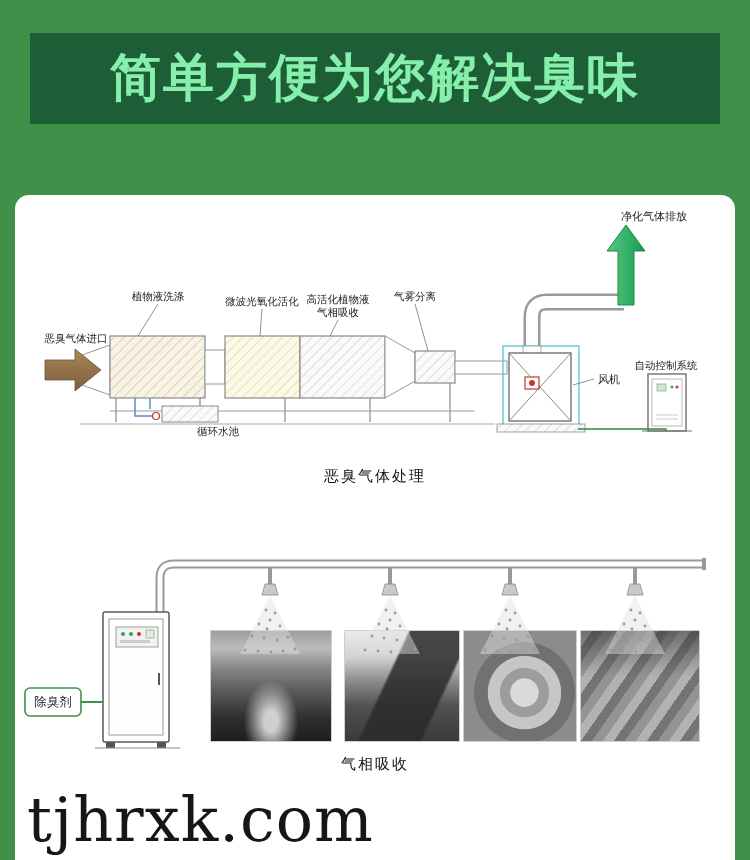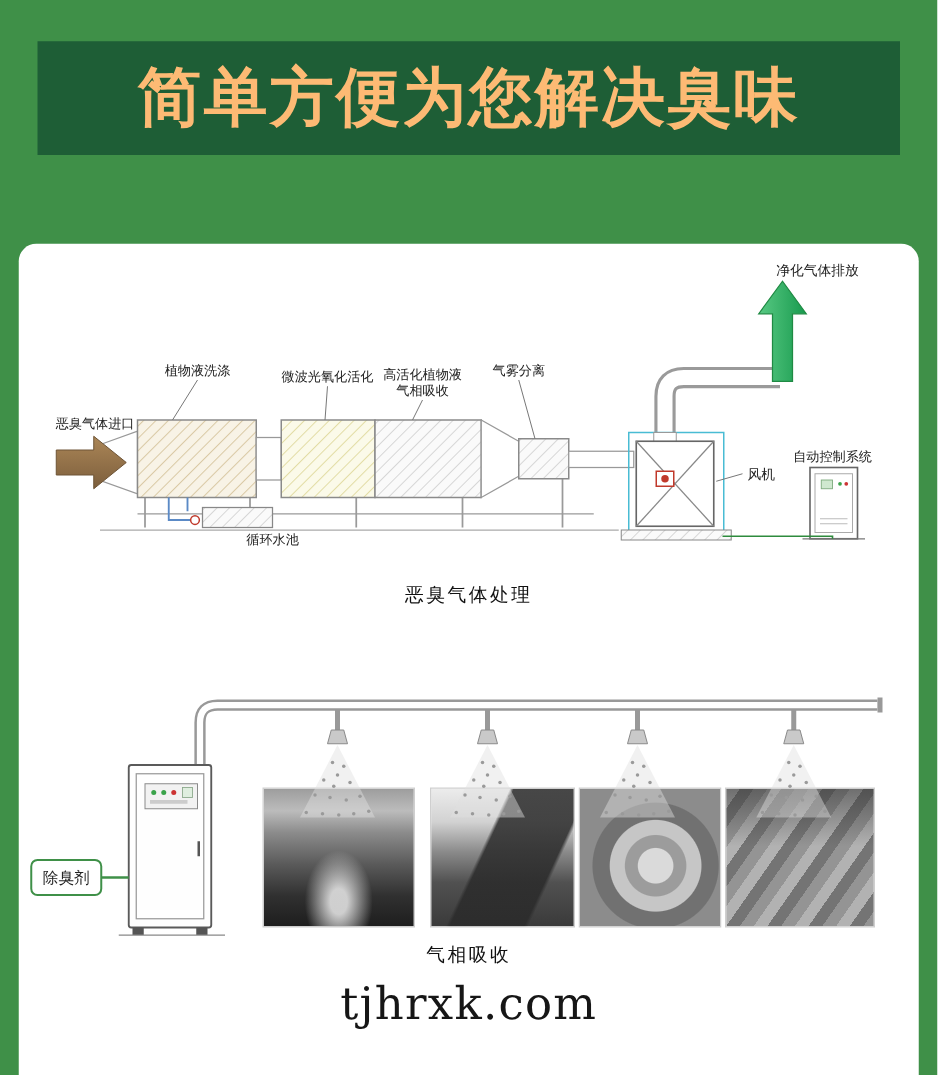--- a/index.html
+++ b/index.html
@@ -1,40 +1,40 @@
 <!DOCTYPE html>
 <html><head>
 <meta charset="utf-8">
 <style>
   * { margin:0; padding:0; box-sizing:border-box; }
   body { font-family:"Liberation Sans","DejaVu Sans",sans-serif; }
   .page{ position:relative; width:750px; height:860px; background:#3f9048; overflow:hidden; }
   .banner{ position:absolute; left:30px; top:33px; width:690px; height:91px; background:#1e5e36;
            display:flex; align-items:center; justify-content:center; }
-  .banner span{ color:#fdba74; font-size:51px; font-weight:bold; letter-spacing:2px; white-space:nowrap; }
+  .banner span{ color:#86efac; font-size:51px; font-weight:bold; letter-spacing:2px; white-space:nowrap; }
   .panel{ position:absolute; left:15px; top:195px; width:720px; height:680px; background:#ffffff; border-radius:14px; }
   .diag1{ position:absolute; left:5px; top:8px; }
   .diag2{ position:absolute; left:5px; top:353px; z-index:2; pointer-events:none; }
   .caption{ position:absolute; left:0; width:100%; text-align:center; color:#111; font-size:15px; letter-spacing:2px; }
   .caption1{ top:272px; }
   .caption2{ top:560px; }
   .photo{ position:absolute; top:435px; height:112px; z-index:1; border:1px solid #cfcfcf; }
   .photo1{ left:195px; width:122px;
      background: radial-gradient(ellipse at 50% 82%, rgba(225,225,225,.9) 0 8%, rgba(225,225,225,0) 32%),
        linear-gradient(180deg,#9d9d9d 0%,#bcbcbc 16%,#8b8b8b 32%,#5a5a5a 55%,#303030 78%,#1e1e1e 100%); }
   .photo2{ left:329px; width:116px;
      background: linear-gradient(115deg, rgba(0,0,0,0) 38%, rgba(42,42,42,.85) 40%, rgba(42,42,42,.85) 76%, rgba(0,0,0,0) 78%),
        linear-gradient(180deg,#ececec 0%,#d2d2d2 24%,#8a8a8a 46%,#515151 68%,#3a3a3a 100%); }
   .photo3{ left:448px; width:114px;
      background: radial-gradient(circle at 54% 56%, #dadada 0 16%, #9c9c9c 17% 28%, #c6c6c6 29% 42%, #717171 43% 58%, #8c8c8c 59% 100%); }
   .photo4{ left:565px; width:120px;
      background: linear-gradient(180deg, rgba(55,55,55,.55) 0%, rgba(55,55,55,0) 42%),
        repeating-linear-gradient(125deg, #b2b2b2 0 9px, #747474 9px 18px, #949494 18px 27px); }
-  .watermark{ position:absolute; left:0; top:588px; width:100%; text-align:center;
-     font-family:"DejaVu Serif","Liberation Serif",serif; font-size:36px; color:#161616; letter-spacing:1px; }
+  .watermark{ position:absolute; left:12px; top:588px; width:100%; 
+     font-family:"DejaVu Serif","Liberation Serif",serif; font-size:62px; color:#161616; letter-spacing:1px; }
   svg text{ font-family:"Liberation Sans","DejaVu Sans",sans-serif; fill:#222; }
 </style>
 </head>
 <body>
 
 <div class="page">
 
   <div class="banner">
     <span>简单方便为您解决臭味</span>
   </div>

